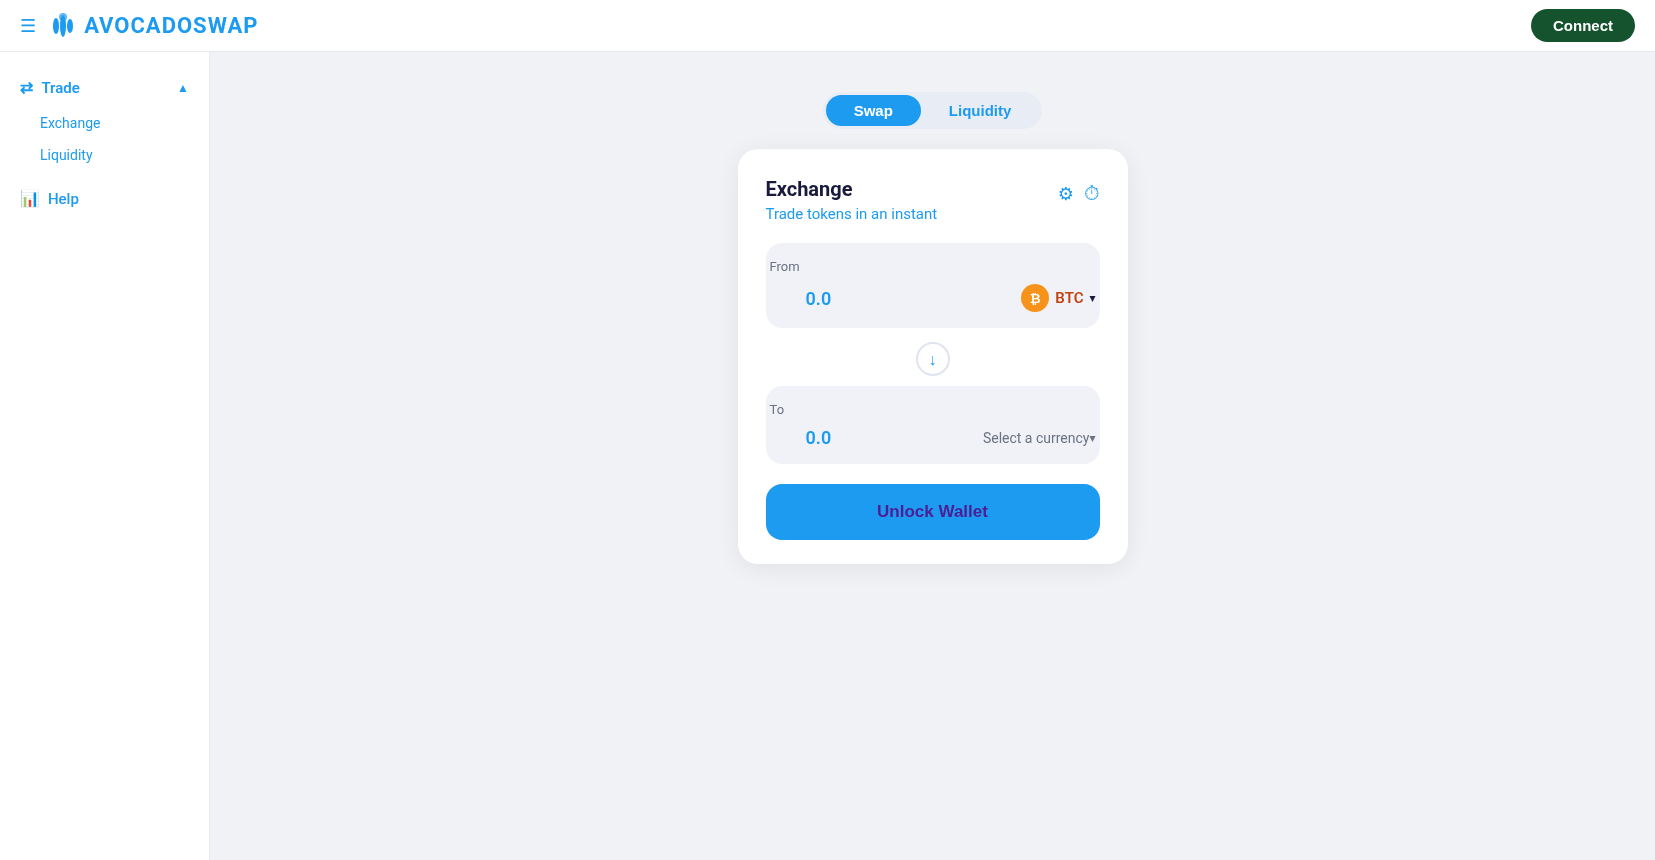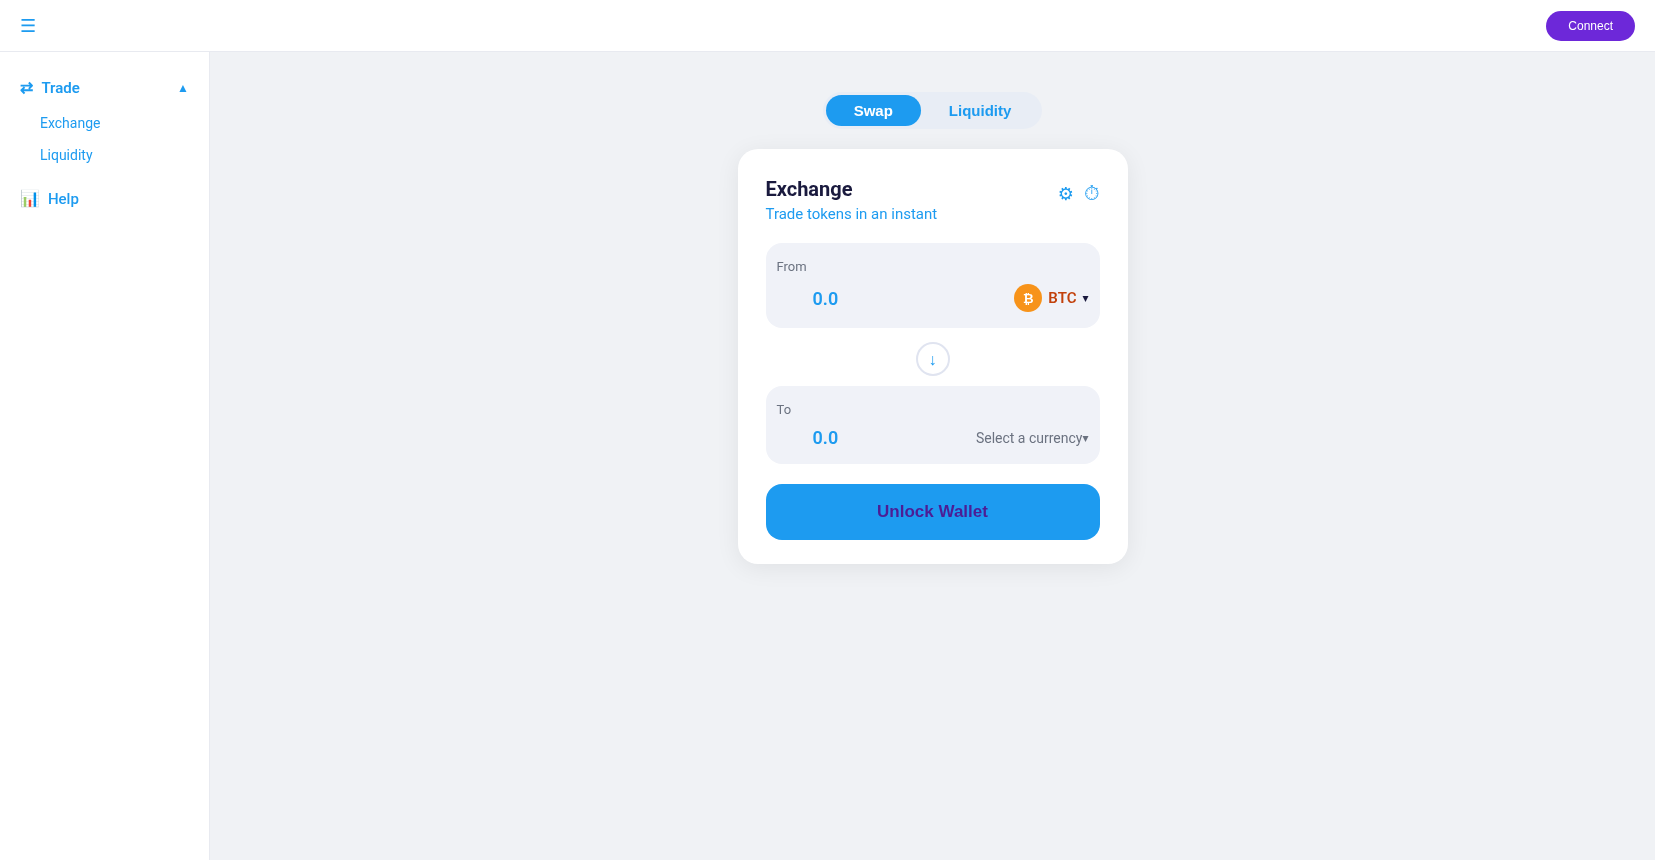--- a/index.html
+++ b/index.html
@@ -43,27 +43,27 @@
       width: 30px;
       height: 30px;
     }
     .logo-text {
       font-size: 22px;
       font-weight: 700;
       color: #1d9bf0;
       letter-spacing: 1px;
     }
     .connect-btn {
-      background: #6d28d9;
+      background: #14532d;
       color: white;
       border: none;
       border-radius: 20px;
       padding: 8px 22px;
-      font-size: 12px;
-      font-weight: 400;
+      font-size: 15px;
+      font-weight: 700;
       cursor: pointer;
     }
 
     
     .layout {
       display: flex;
       margin-top: 52px;
       min-height: calc(860px - 52px);
     }
 
@@ -183,21 +183,21 @@
     .card-action-icon {
       color: #1d9bf0;
       font-size: 18px;
       cursor: pointer;
     }
 
     
     .input-box {
       background: #f0f2f8;
       border-radius: 16px;
-      padding: 16px 11px;
+      padding: 16px 4px;
       margin-bottom: 4px;
     }
     .input-label {
       font-size: 13px;
       color: #6b7280;
       margin-bottom: 10px;
     }
     .input-row {
       display: flex;
       align-items: center;
@@ -281,20 +281,29 @@
       cursor: pointer;
       margin-top: 16px;
     }
   </style>
 </head>
 <body>
 
 <header class="header">
   <div class="header-left">
     <span class="hamburger-icon">☰</span>
+    <div class="logo">
+      <svg class="logo-icon" viewBox="0 0 30 30" fill="none" xmlns="http://www.w3.org/2000/svg">
+        <ellipse cx="8" cy="15" rx="3" ry="8" fill="#1d9bf0"></ellipse>
+        <ellipse cx="15" cy="15" rx="3" ry="11" fill="#1d9bf0"></ellipse>
+        <ellipse cx="22" cy="15" rx="3" ry="7" fill="#1d9bf0"></ellipse>
+        <circle cx="15" cy="6" r="4" fill="#1d9bf0" opacity="0.7"></circle>
+      </svg>
+      <span class="logo-text">AVOCADOSWAP</span>
+    </div>
   </div>
   <button class="connect-btn">Connect</button>
 </header>
 
 <div class="layout">
 
   <aside class="sidebar">
     <div class="sidebar-section">
       <div class="sidebar-item-trade">
         <div class="left">

